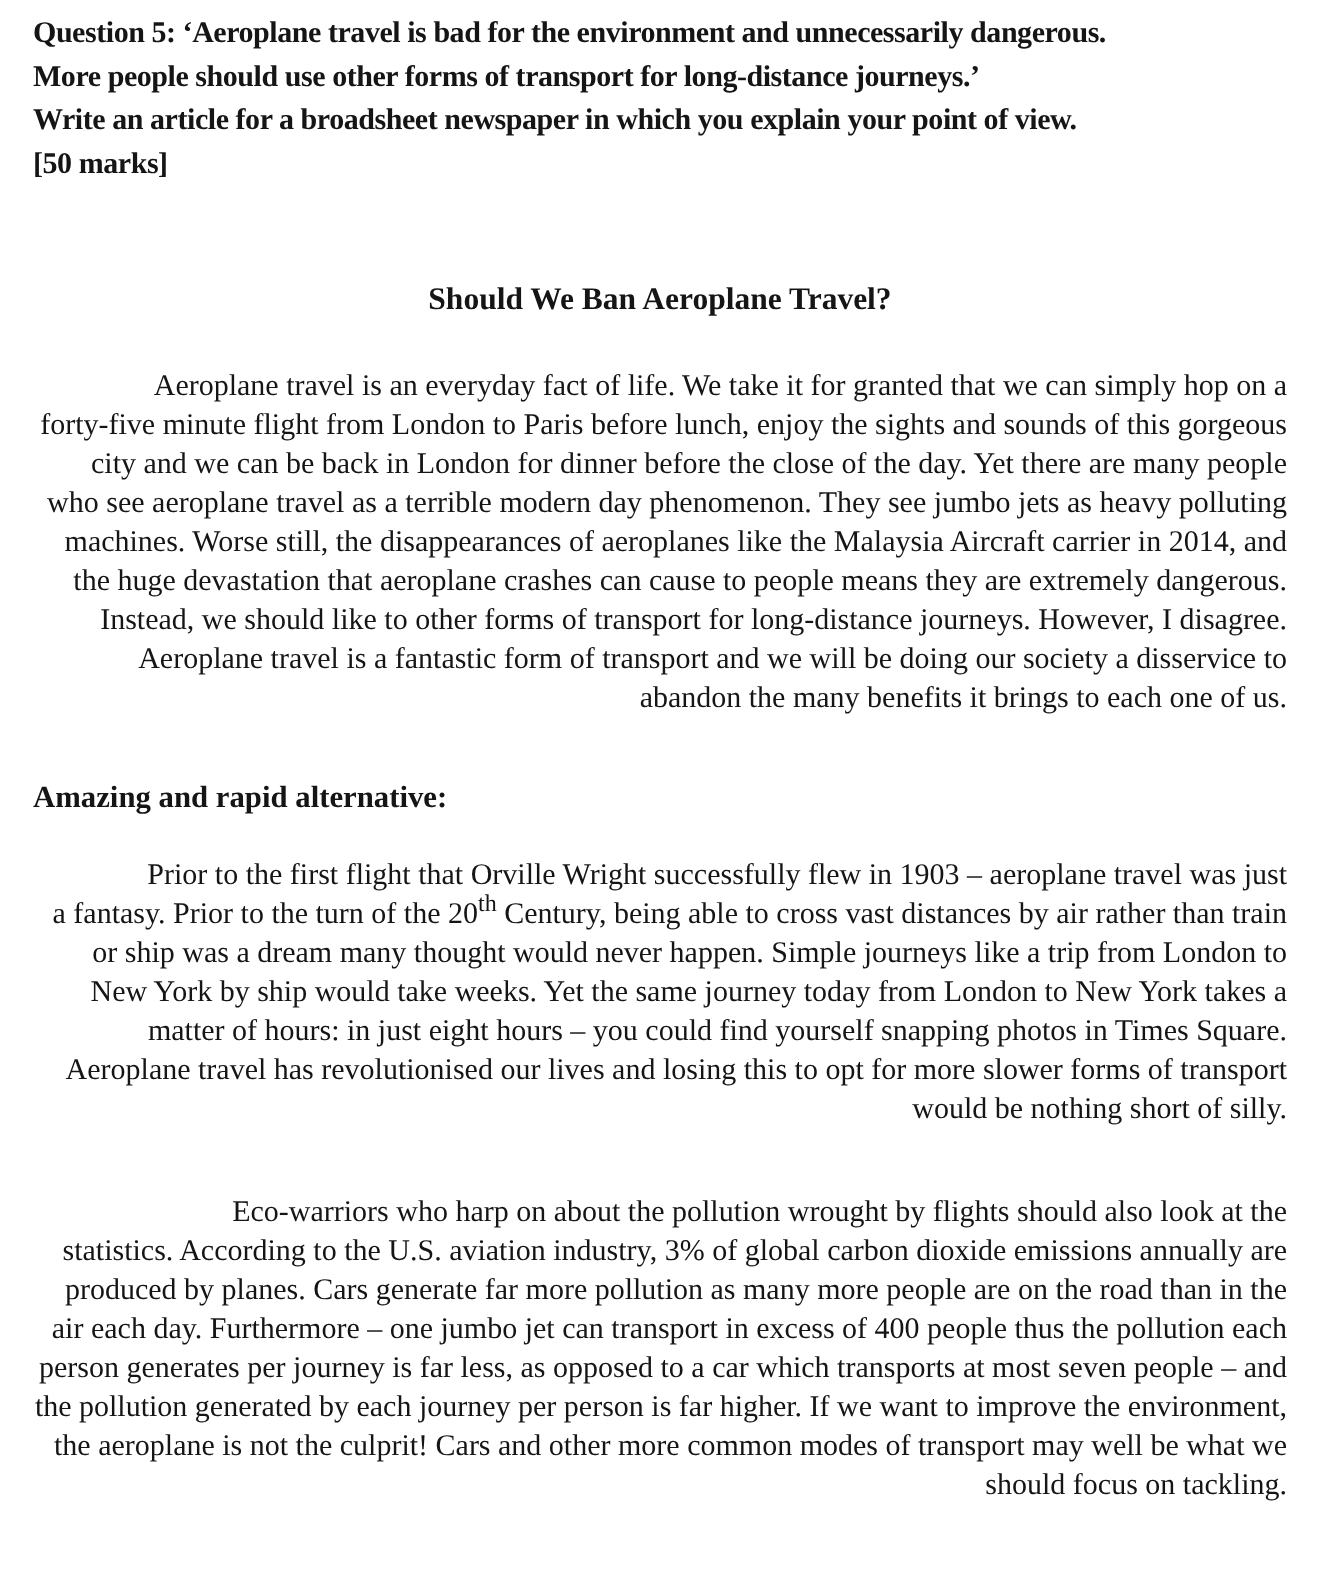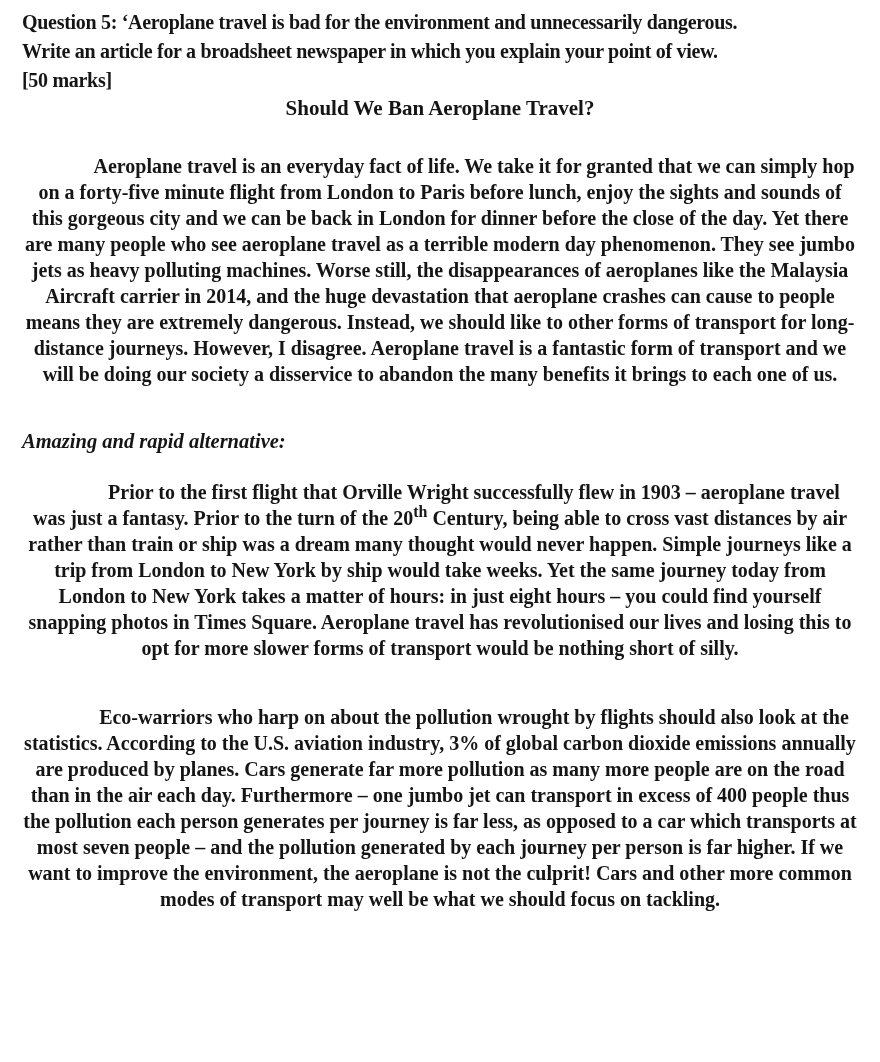--- a/index.html
+++ b/index.html
@@ -18,55 +18,55 @@
       background: #ffffff;
     }
     .question-prompt {
       font-weight: bold;
       font-size: 20px;
       line-height: 29px;
       letter-spacing: -0.3px;
     }
     .question-line { white-space: nowrap; }
     .article-title {
+      margin-top: 62px;
       text-align: center;
       font-weight: bold;
       font-size: 21px;
       line-height: 26px;
     }
     .essay-paragraph {
       font-size: 20px;
       line-height: 26px;
       text-indent: 68px;
-      text-align: center;
-      font-weight: bold;
+      text-align: right;
     }
     .p1 { margin-top: 32px; }
     .section-heading {
       margin-top: 41px;
       font-weight: bold;
       font-size: 20.5px;
       line-height: 27px;
-      font-style: italic;
     }
     .p2 { margin-top: 24px; }
     .p3 { margin-top: 43px; }
     sup.ordinal {
       font-size: 16px;
       vertical-align: super;
       line-height: 0;
     }
   </style>
 </head>
 <body>
 
 <div class="page">
 
   <div class="question-prompt">
     <div class="question-line">Question 5: ‘Aeroplane travel is bad for the environment and unnecessarily dangerous.</div>
+    <div class="question-line">More people should use other forms of transport for long-distance journeys.’</div>
     <div class="question-line">Write an article for a broadsheet newspaper in which you explain your point of view.</div>
     <div class="question-line">[50 marks]</div>
   </div>
 
   <div class="article-title">Should We Ban Aeroplane Travel?</div>
 
   <p class="essay-paragraph p1">Aeroplane travel is an everyday fact of life. We take it for granted that we can simply hop on a forty-five minute flight from London to Paris before lunch, enjoy the sights and sounds of this gorgeous city and we can be back in London for dinner before the close of the day. Yet there are many people who see aeroplane travel as a terrible modern day phenomenon. They see jumbo jets as heavy polluting machines. Worse still, the disappearances of aeroplanes like the Malaysia Aircraft carrier in 2014, and the huge devastation that aeroplane crashes can cause to people means they are extremely dangerous. Instead, we should like to other forms of transport for long-distance journeys. However, I disagree. Aeroplane travel is a fantastic form of transport and we will be doing our society a disservice to abandon the many benefits it brings to each one of us.</p>
 
   <div class="section-heading">Amazing and rapid alternative:</div>
 

